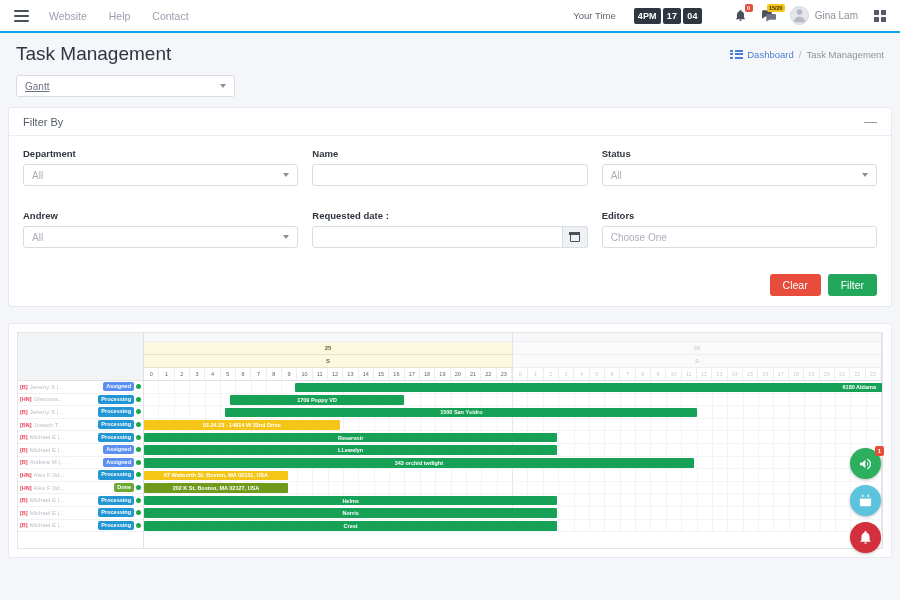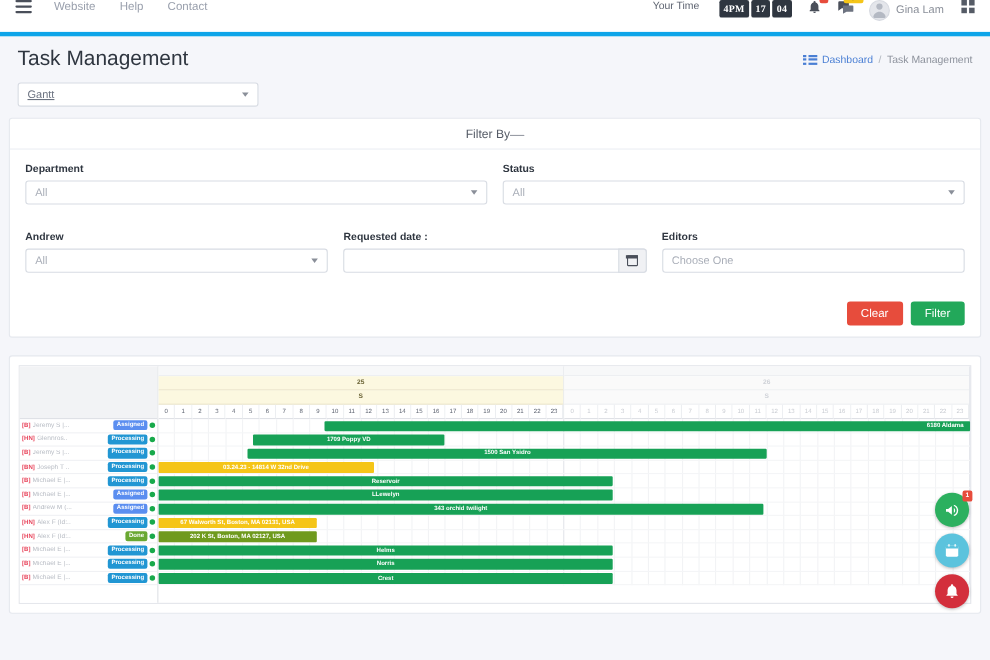--- a/index.html
+++ b/index.html
@@ -8,38 +8,38 @@
     font-family: "Liberation Sans", sans-serif;
     background: #f5f6fa;
     overflow: hidden;
   }
 
   
   .topnav {
     height: 33px;
     background: #ffffff;
     display: flex;
-    align-items: flex-start;
+    align-items: center;
     padding: 0 14px;
-    border-bottom: 4px solid #0ea5e9;
+    border-bottom: 2px solid #0ea5e9;
   }
   .burger {
     width: 15px; height: 12px;
     display: flex; flex-direction: column; justify-content: space-between;
     margin-right: 20px; cursor: pointer;
   }
   .burger i { display: block; height: 2px; background: #4a4f5a; border-radius: 1px; }
   .navlink {
     font-size: 10.5px; color: #9aa0ad; margin-right: 22px;
     cursor: pointer; white-space: nowrap;
   }
   .nav-spacer { flex: 1; }
 
   .yourtime-label { font-size: 9.5px; color: #5d6370; margin-right: 18px; white-space: nowrap; }
-  .clock { display: flex; gap: 2px; margin-right: 14px; font-family: Liberation Serif, serif; }
+  .clock { display: flex; gap: 2px; margin-right: 32px; }
   .clock span {
     background: #2f3640; color: #fff; font-size: 9px; font-weight: bold;
     padding: 3px 4px; border-radius: 2px; min-width: 17px; text-align: center;
     letter-spacing: .2px;
   }
 
   .iconwrap { position: relative; margin-right: 14px; cursor: pointer; line-height: 0; }
   .badge {
     position: absolute; top: -5px; right: -6px;
     background: #e74c3c; color: #fff; font-size: 5.5px; font-weight: bold;
@@ -84,21 +84,21 @@
     border-left: 3.5px solid transparent; border-right: 3.5px solid transparent;
     border-top: 4px solid #8a8f99;
   }
 
   
   .card {
     background: #fff; margin: 0 8px; border: 1px solid #e5e8ee;
     border-radius: 3px;
   }
   .card-head {
-    height: 28px; display: flex; align-items: center; justify-content: center;
+    height: 28px; display: flex; align-items: center; justify-content: space-between;
     padding: 0 14px; border-bottom: 1px solid #eceef3;
     font-size: 11px; color: #555b66;
   }
   .collapse-btn { color: #8a8f99; font-size: 13px; cursor: pointer; line-height: 1; }
   .card-body { padding: 12px 14px 10px 14px; }
   .frow { display: flex; gap: 14px; margin-bottom: 24px; }
   .fcol { flex: 1; }
   .flabel { font-size: 9.5px; font-weight: bold; color: #2f3640; margin-bottom: 5px; display: block; }
   .finput {
     width: 100%; height: 22px; border: 1px solid #d8dce3; border-radius: 3px;
@@ -288,20 +288,24 @@
   </div>
   <div class="card-body">
 
     <div class="frow">
       <div class="fcol">
         <label class="flabel">Department</label>
         <div class="select-box fsel">
           <span style="color:#a9aeb8">All</span>
           <span class="caret"></span>
         </div>
+      </div>
+      <div class="fcol">
+        <label class="flabel">Name</label>
+        <input class="finput" placeholder="" style="">
       </div>
       <div class="fcol">
         <label class="flabel">Status</label>
         <div class="select-box fsel">
           <span style="color:#a9aeb8">All</span>
           <span class="caret"></span>
         </div>
       </div>
     </div>
 

